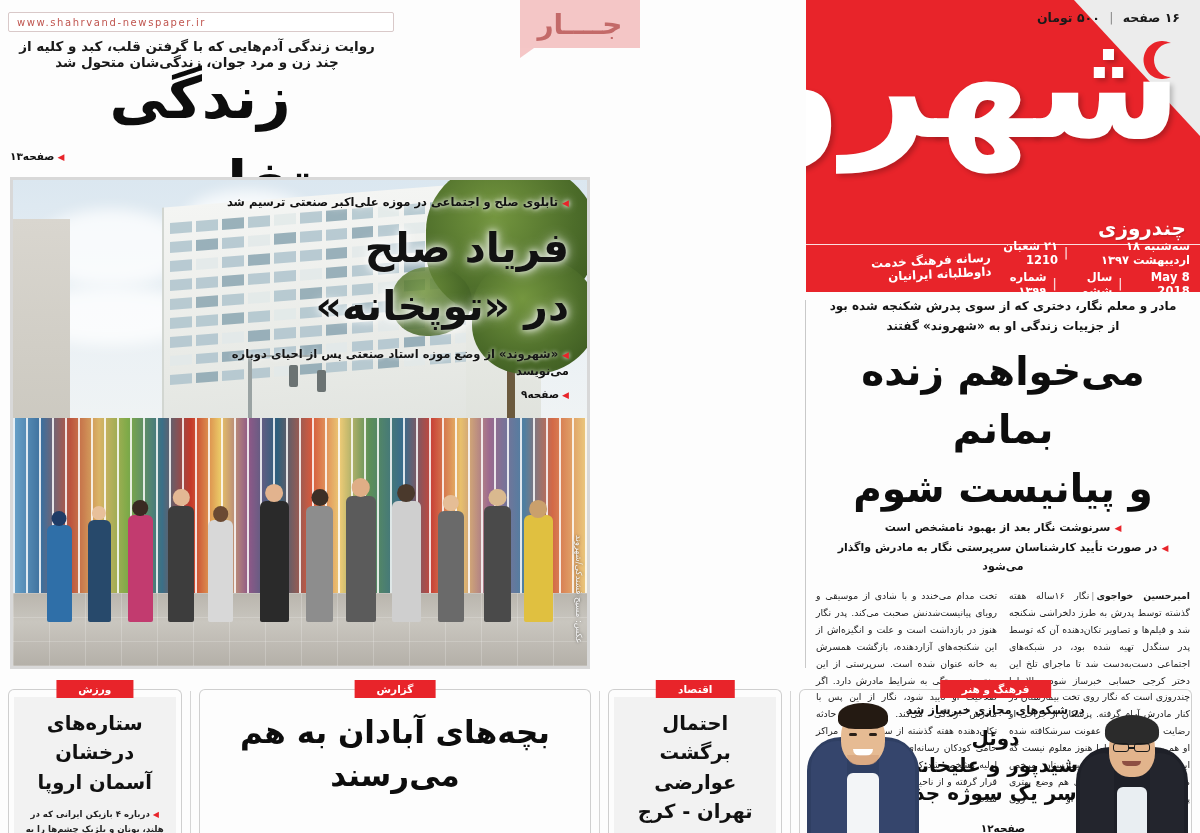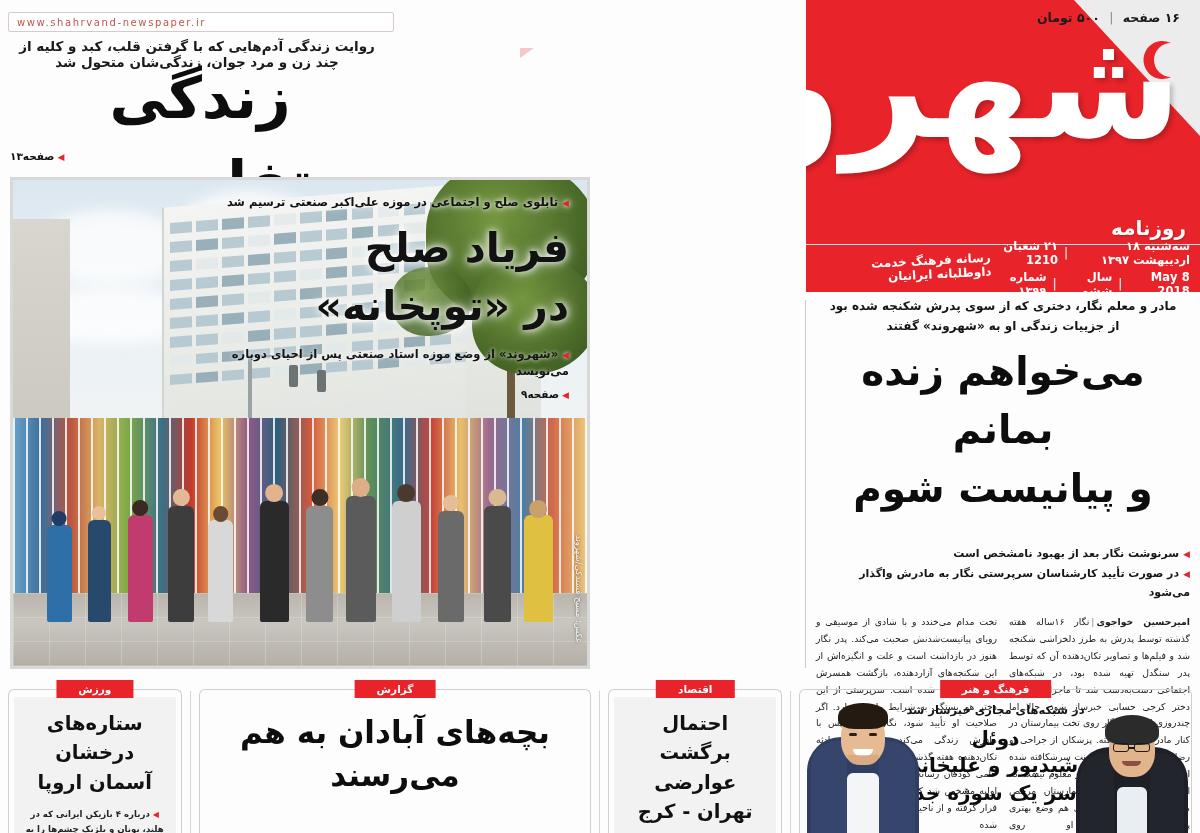--- a/index.html
+++ b/index.html
@@ -386,21 +386,22 @@
   }
   .rc-headline {
     font-size: 39px;
     line-height: 1.5;
     font-weight: bold;
     color: #0d0d0d;
     text-align: center;
     letter-spacing: -1.2px;
   }
   .rc-bullets {
-    margin-top: 26px;
+    margin-top: 0;
+    text-align: center;
   }
   .rc-bullet {
     font-size: 11px;
     font-weight: bold;
     color: #151515;
     line-height: 1.75;
   }
   .rc-bullet .arrow { color: #e8242a; font-size: 9px; margin-left: 4px; }
 
   .rc-body {
@@ -554,37 +555,38 @@
   }
 </style>
 </head>
 <body>
 
 <div class="page">
 
   <div class="url-bar">
     <span class="url-text">www.shahrvand-newspaper.ir</span>
   </div>
+  <div class="watermark">جــــار</div>
   <div class="watermark-notch"></div>
 
   <div class="masthead">
     <div class="masthead-corner"></div>
 
     <div class="masthead-price">
       <span>۱۶ صفحه</span>
       <span class="divider">|</span>
       <span>۵۰۰ تومان</span>
     </div>
 
     <svg class="crescent" viewBox="0 0 44 44">
       <path d="M34 5 A19 19 0 1 0 34 39 A15.5 15.5 0 1 1 34 5 Z" fill="#e8242a"></path>
     </svg>
 
     <div class="masthead-title">شهروند</div>
-    <div class="masthead-rooznameh">روزنامه</div>
+    <div class="masthead-rooznameh">چندروزی</div>
 
     <div class="masthead-footer">
       <div class="masthead-dates">
         <div class="row">
           <span>سه‌شنبه ۱۸ اردیبهشت ۱۳۹۷</span>
           <span class="sep">|</span>
           <span>۲۱ شعبان 1210</span>
         </div>
         <div class="row">
           <span>8 May 2018</span>

